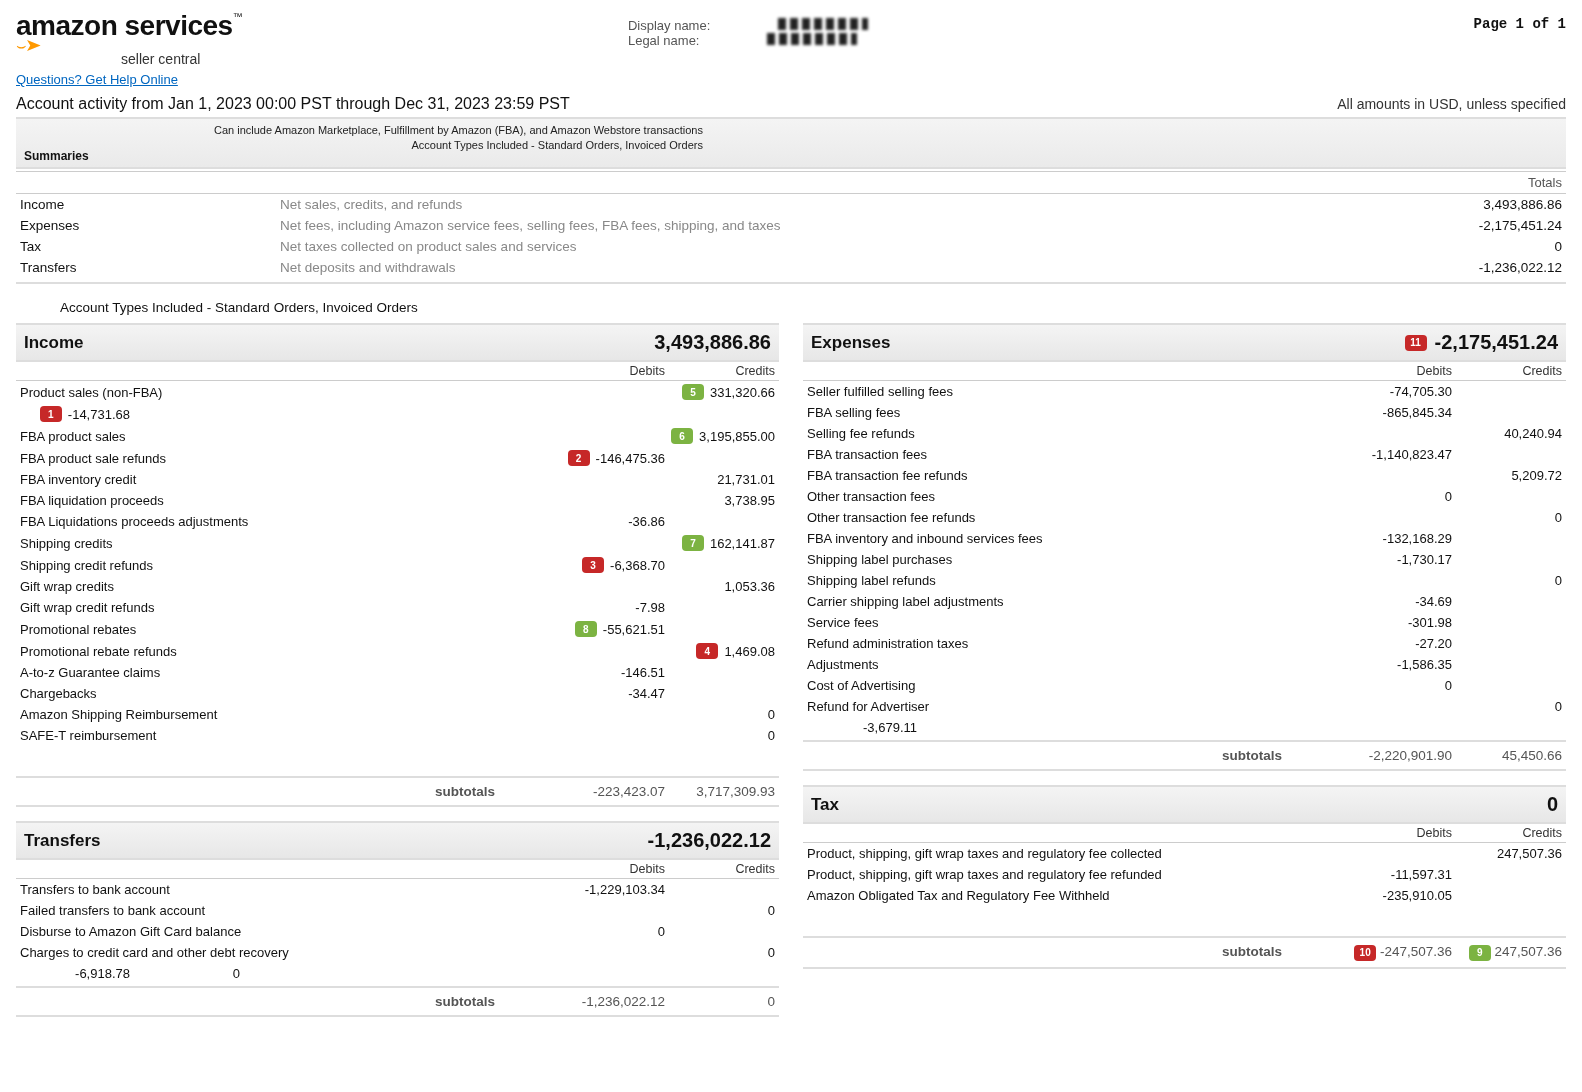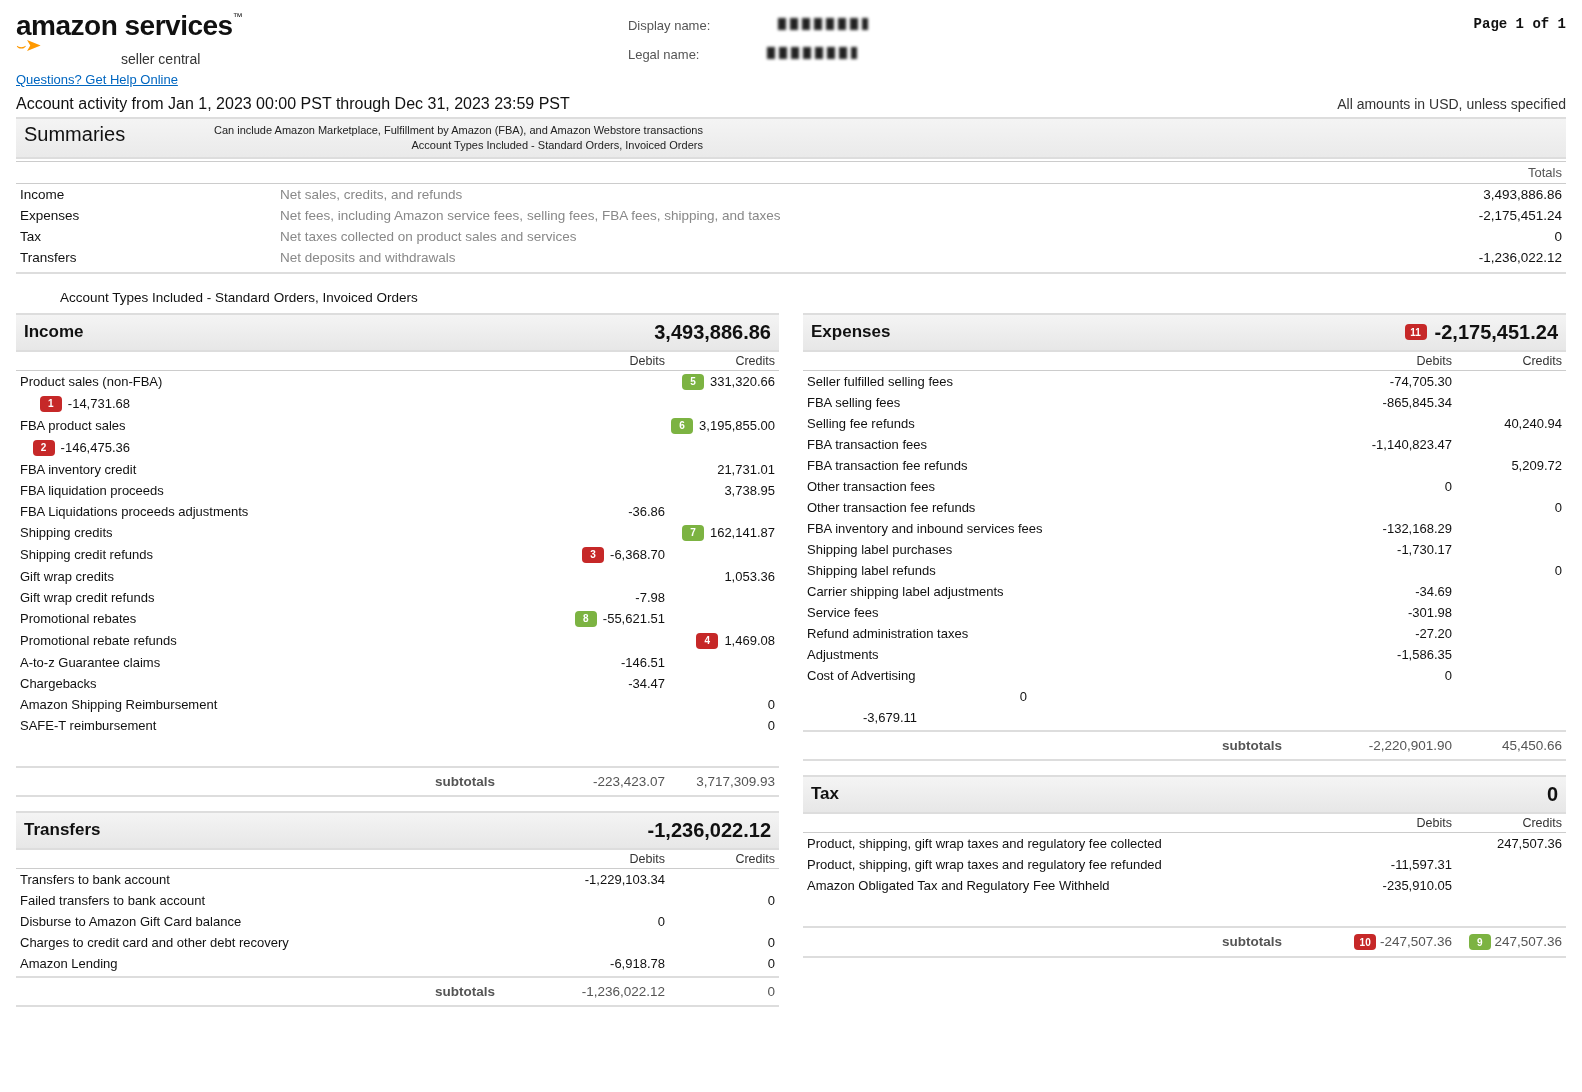--- a/index.html
+++ b/index.html
@@ -45,21 +45,21 @@
     margin-top: 6px;
     display: inline-block;
   }
   .names {
     font-size: 13px;
     color: #555;
     text-align: center;
     margin-top: 6px;
     display: flex;
     flex-direction: column;
-    gap: 14px;
+    gap: 0;
     margin-right: 220px;
   }
   .names .row {
     display: flex;
     gap: 60px;
   }
   .redact {
     display: inline-block;
     width: 90px;
     height: 12px;
@@ -90,23 +90,24 @@
   .summ-bar {
     margin-top: 4px;
     background: linear-gradient(#f4f4f4,#eaeaea);
     border-top: 2px solid #ddd;
     border-bottom: 2px solid #ddd;
     display: flex;
     align-items: flex-start;
     padding: 4px 8px;
   }
   .summ-bar .title {
-    font-size: 20px;
-    font-weight: 400;
+    font-size: 12px;
+    font-weight: 700;
     width: 190px;
+    margin-top: 26px;
   }
   .summ-bar .desc {
     font-size: 11px;
     color: #222;
     line-height: 1.35;
     text-align: right;
   }
   .totals-head {
     text-align: right;
     border-top: 1px solid #ccc;
@@ -316,20 +317,21 @@
         </div>
         <div class="line">
           <span class="lbl">FBA product sales</span>
           <span class="dc"></span>
           <span class="dc">
             <span class="badge green">6</span> 
             <span>3,195,855.00</span>
           </span>
         </div>
         <div class="line">
+          <span class="lbl">FBA product sale refunds</span>
           <span class="dc">
             <span class="badge red">2</span> 
             <span>-146,475.36</span>
           </span>
           <span class="dc"></span>
         </div>
         <div class="line">
           <span class="lbl">FBA inventory credit</span>
           <span class="dc"></span>
           <span class="dc">
@@ -465,21 +467,20 @@
           <span class="dc"></span>
         </div>
         <div class="line">
           <span class="lbl">Charges to credit card and other debt recovery</span>
           <span class="dc"></span>
           <span class="dc">
             <span>0</span>
           </span>
         </div>
         <div class="line">
-          <span class="lbl">Amazon Lending</span>
           <span class="dc">
             <span>-6,918.78</span>
           </span>
           <span class="dc">
             <span>0</span>
           </span>
         </div>
       </div>
     <div class="subtotal">
       <span class="lbl">subtotals</span>
@@ -601,20 +602,21 @@
           <span class="dc"></span>
         </div>
         <div class="line">
           <span class="lbl">Cost of Advertising</span>
           <span class="dc">
             <span>0</span>
           </span>
           <span class="dc"></span>
         </div>
         <div class="line">
+          <span class="lbl">Refund for Advertiser</span>
           <span class="dc"></span>
           <span class="dc">
             <span>0</span>
           </span>
         </div>
         <div class="line">
           <span class="dc">
             <span>-3,679.11</span>
           </span>
           <span class="dc"></span>

